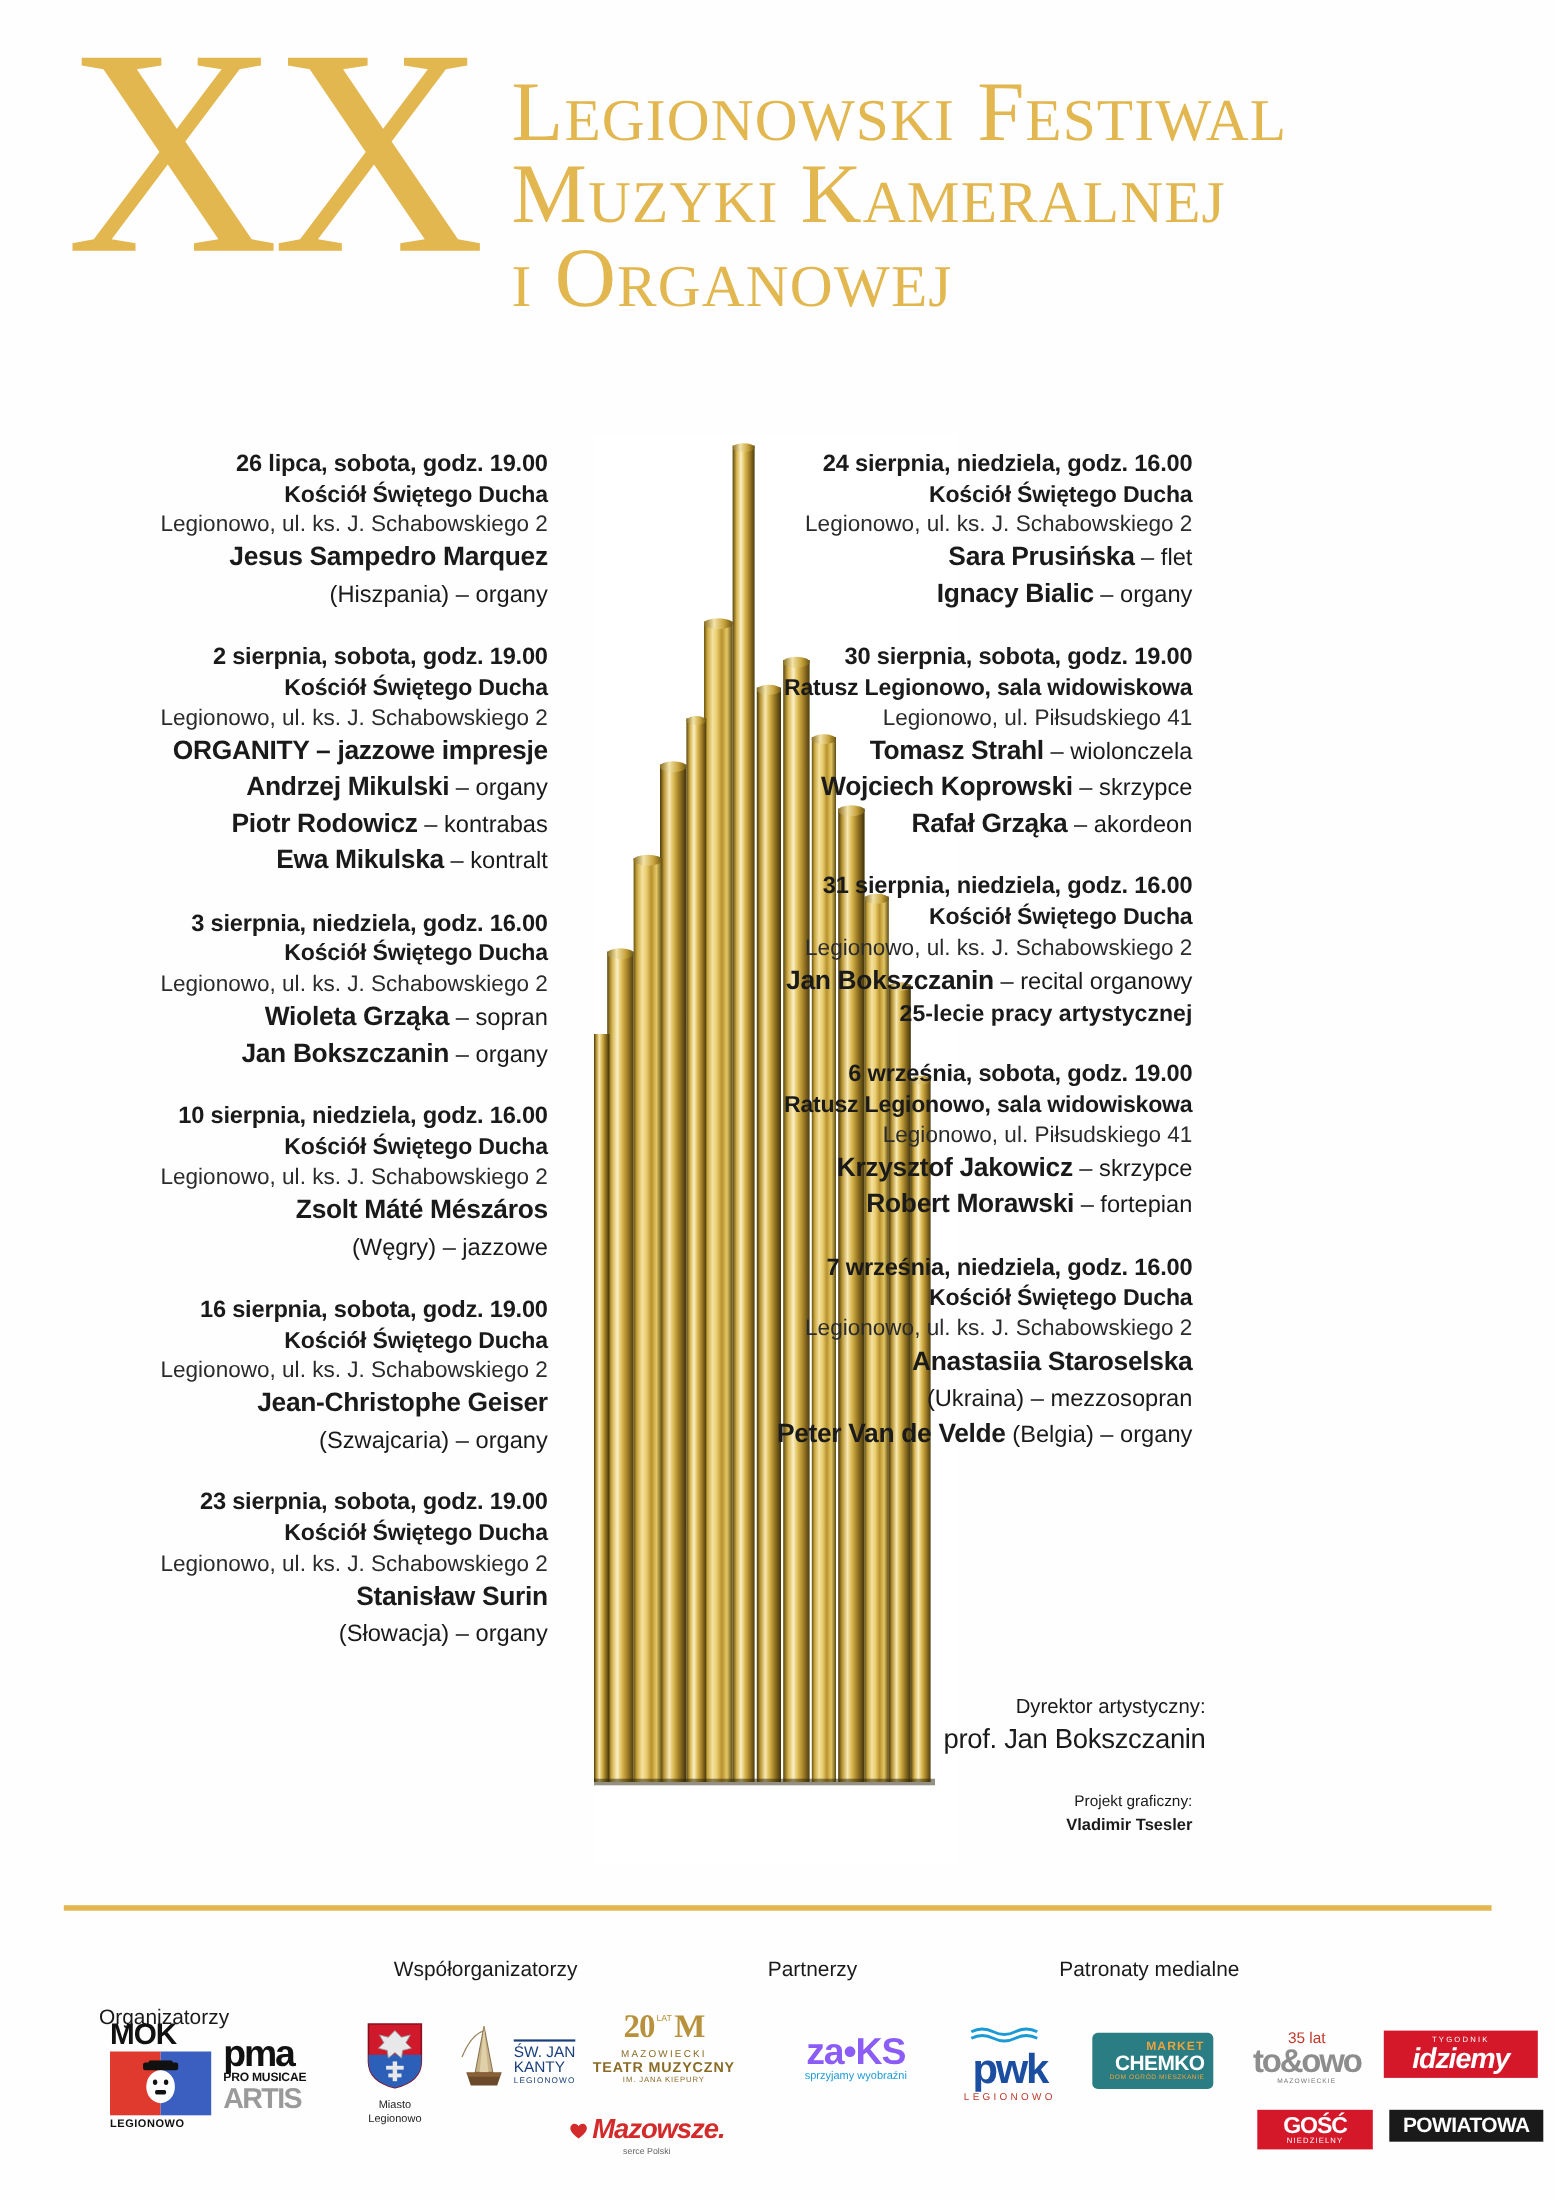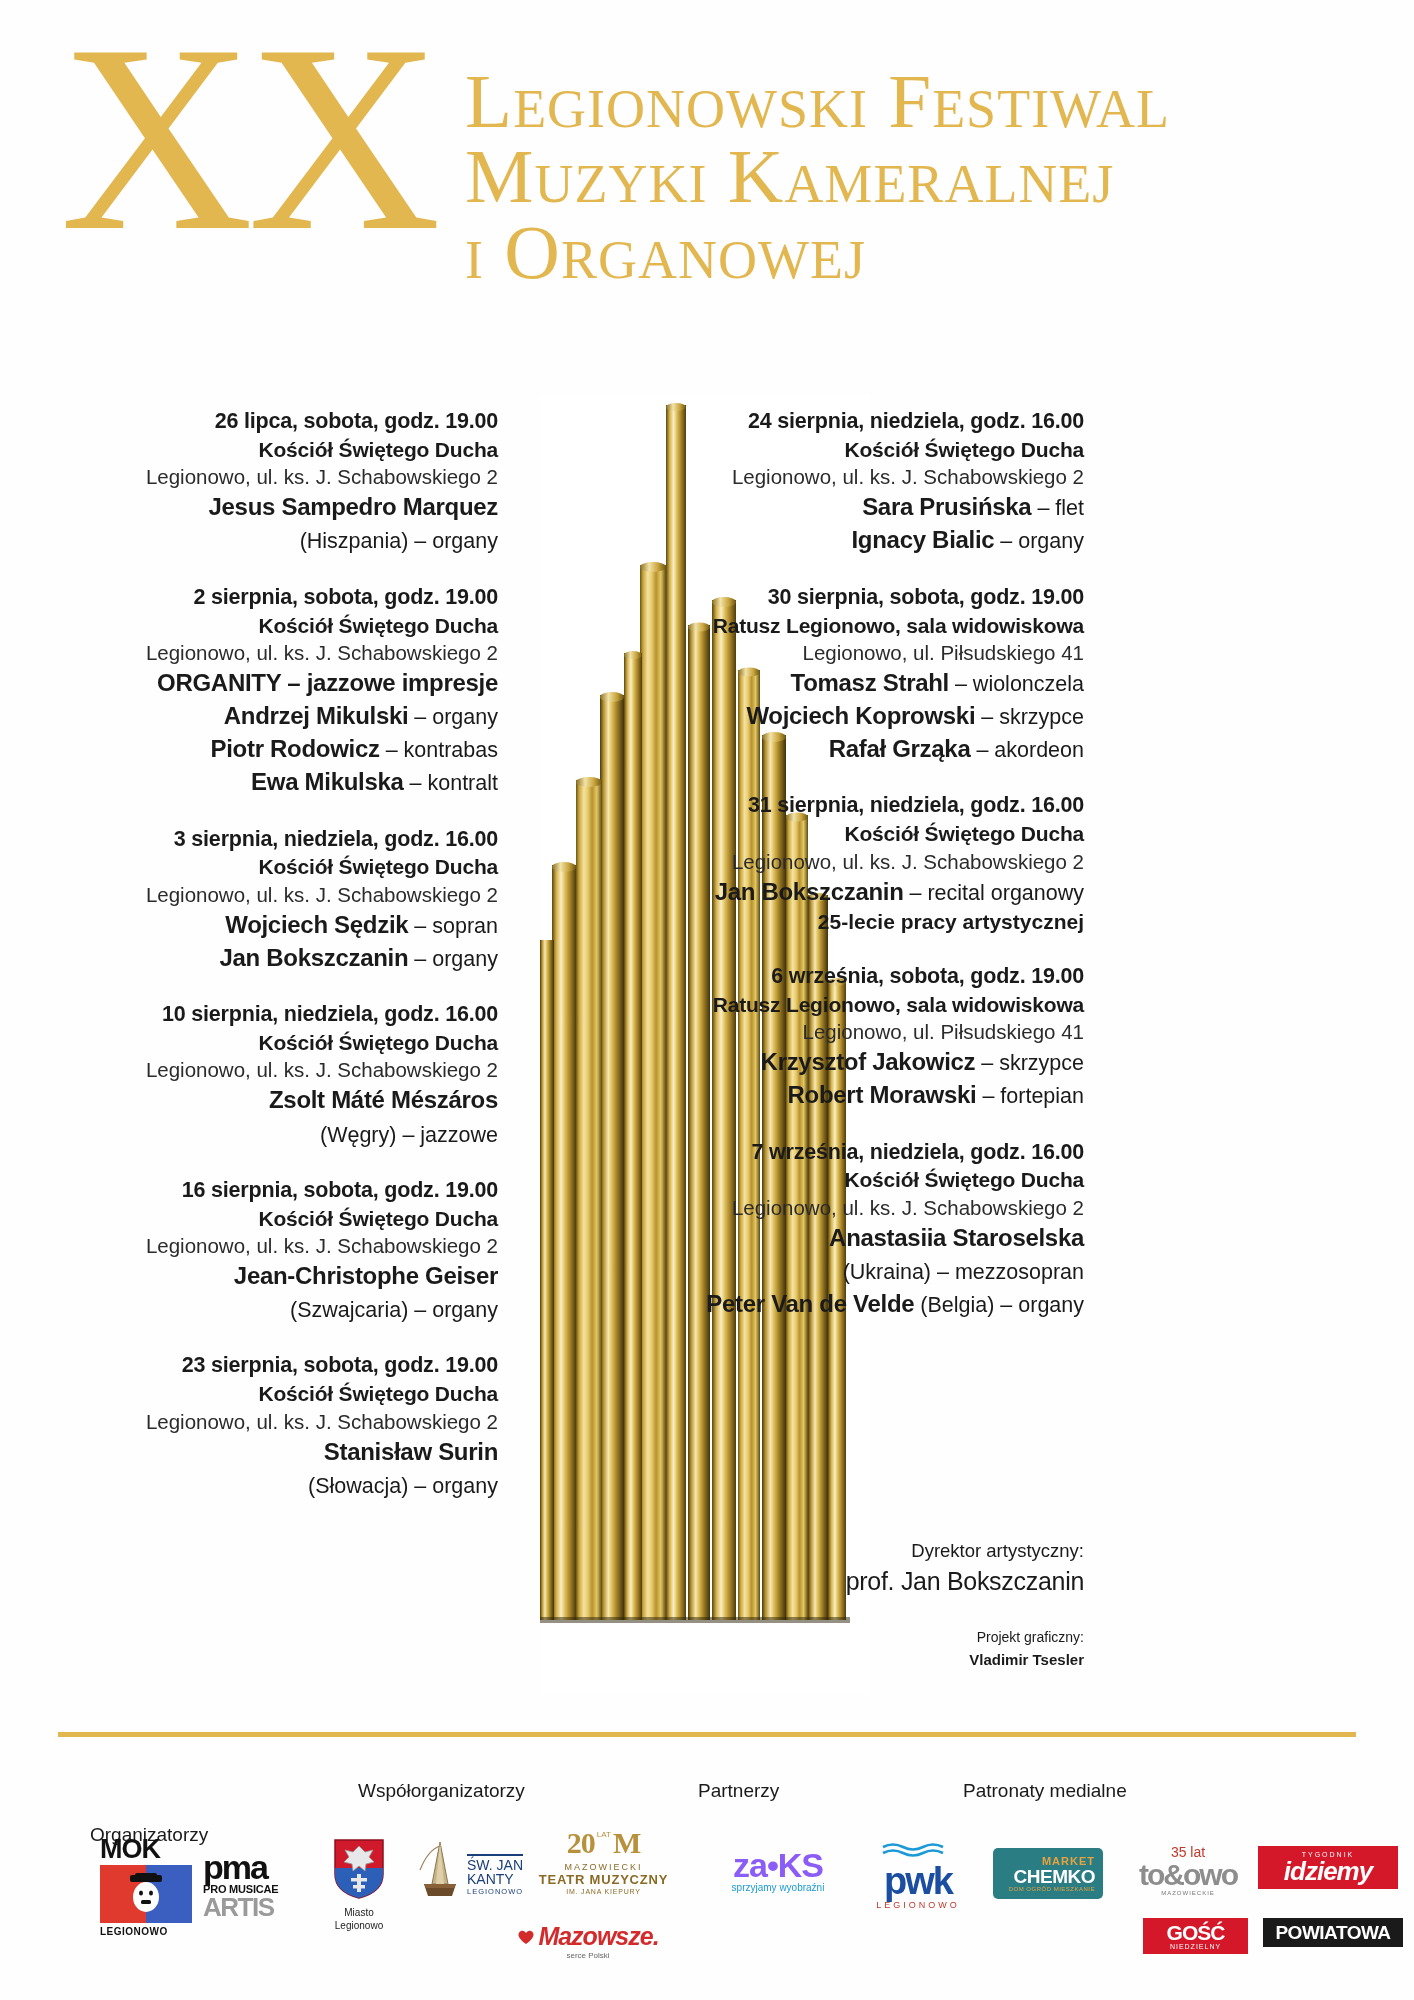--- a/index.html
+++ b/index.html
@@ -46,21 +46,21 @@
   .event{margin-bottom:27px;}
   .ev-date{font-size:21.5px;font-weight:bold;line-height:1.30;letter-spacing:-0.2px;}
   .ev-venue{font-size:21px;font-weight:bold;line-height:1.30;letter-spacing:-0.2px;}
   .ev-addr{font-size:20.5px;font-weight:400;line-height:1.32;color:#2b2b2b;}
   .ev-perf{font-size:24px;line-height:1.34;font-weight:400;margin-top:1px;}
   .ev-perf .nm{font-weight:bold;font-stretch:condensed;letter-spacing:-0.3px;}
   .ev-perf .ins{font-weight:400;font-size:21.5px;}
   .ev-note{font-size:21px;font-weight:bold;line-height:1.34;}
 
   
-  .credits{position:absolute;right:58px;top:1537px;text-align:right;}
+  .credits{position:absolute;right:46px;top:1537px;text-align:right;}
   .cr-role{font-size:18.5px;color:#1a1a1a;line-height:1.5;}
   .cr-name{font-size:25px;font-weight:normal;letter-spacing:-0.3px;line-height:1.3;}
   .gr{position:absolute;right:58px;top:1627px;text-align:right;}
   .gr-role{font-size:14px;color:#1a1a1a;line-height:1.55;}
   .gr-name{font-size:15px;font-weight:bold;line-height:1.5;}
 
   
   .organ{position:absolute;left:540px;top:395px;width:330px;height:1300px;}
   .organ svg{display:block;}
 
@@ -266,21 +266,21 @@
       <div class="ev-perf"><span class="nm">ORGANITY – jazzowe impresje</span></div>
       <div class="ev-perf"><span class="nm">Andrzej Mikulski</span><span class="ins"> – organy</span></div>
       <div class="ev-perf"><span class="nm">Piotr Rodowicz</span><span class="ins"> – kontrabas</span></div>
       <div class="ev-perf"><span class="nm">Ewa Mikulska</span><span class="ins"> – kontralt</span></div>
     </div>
 
     <div class="event">
       <div class="ev-date">3 sierpnia, niedziela, godz. 16.00</div>
       <div class="ev-venue">Kościół Świętego Ducha</div>
       <div class="ev-addr">Legionowo, ul. ks. J. Schabowskiego 2</div>
-      <div class="ev-perf"><span class="nm">Wojciech Sędzik</span><span class="ins"> – sopran</span></div>
+      <div class="ev-perf"><span class="nm">Wioleta Grząka</span><span class="ins"> – sopran</span></div>
       <div class="ev-perf"><span class="nm">Jan Bokszczanin</span><span class="ins"> – organy</span></div>
     </div>
 
     <div class="event">
       <div class="ev-date">10 sierpnia, niedziela, godz. 16.00</div>
       <div class="ev-venue">Kościół Świętego Ducha</div>
       <div class="ev-addr">Legionowo, ul. ks. J. Schabowskiego 2</div>
       <div class="ev-perf"><span class="nm">Zsolt Máté Mészáros</span></div>
       <div class="ev-perf"><span class="ins">(Węgry) – jazzowe</span></div>
     </div>

